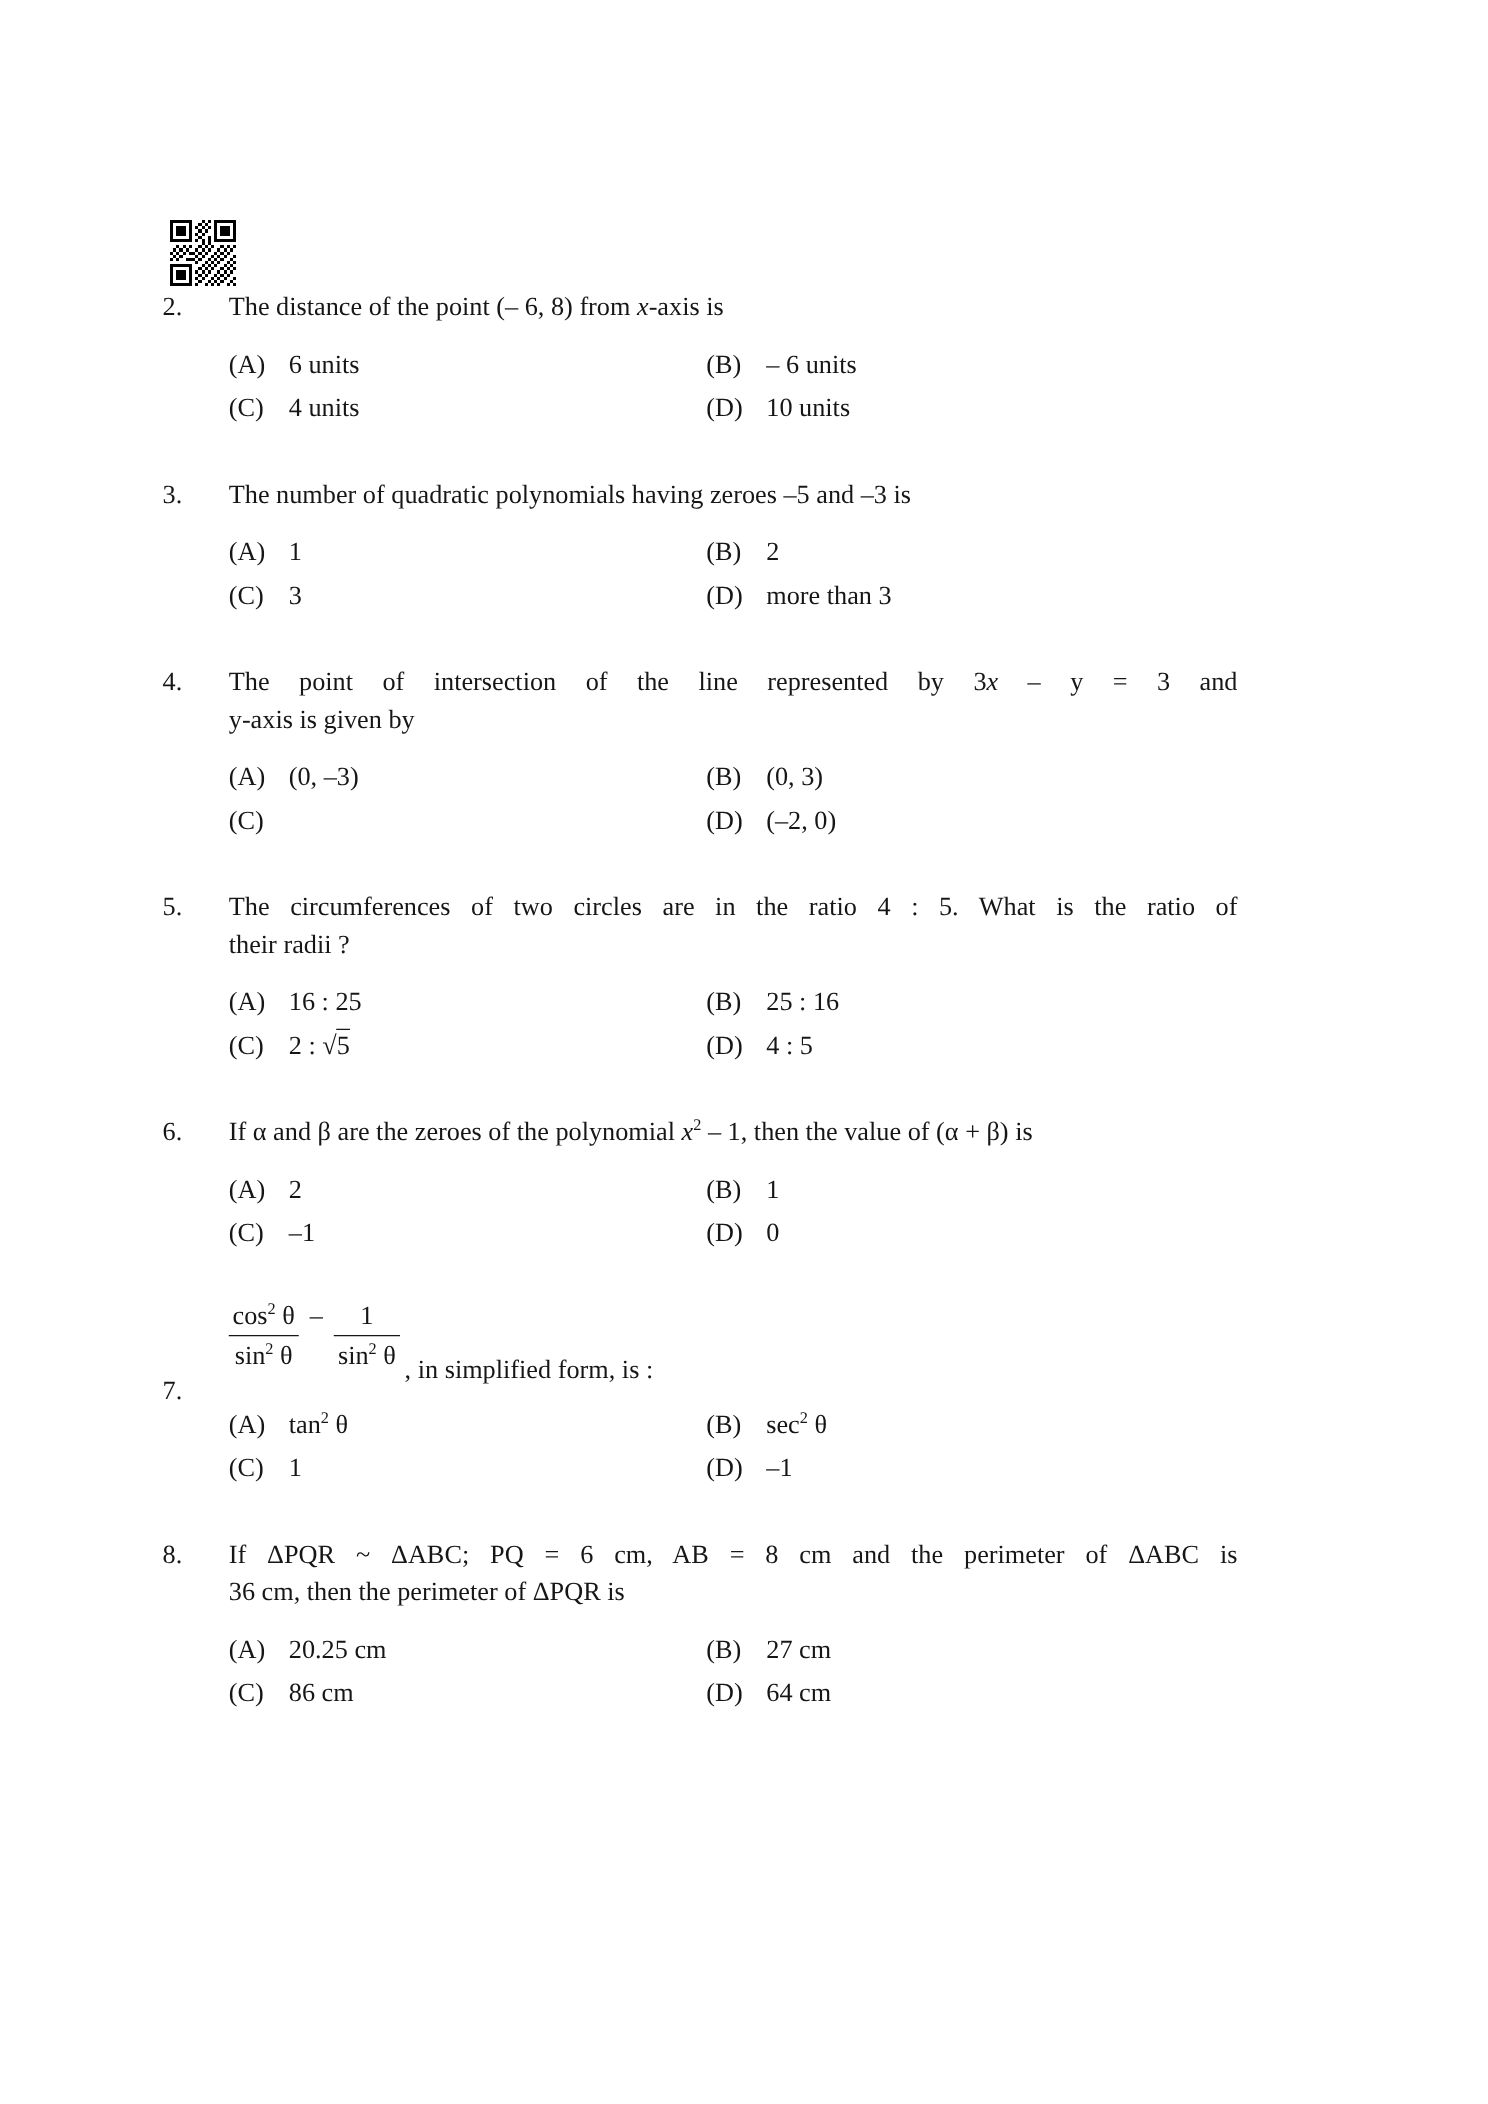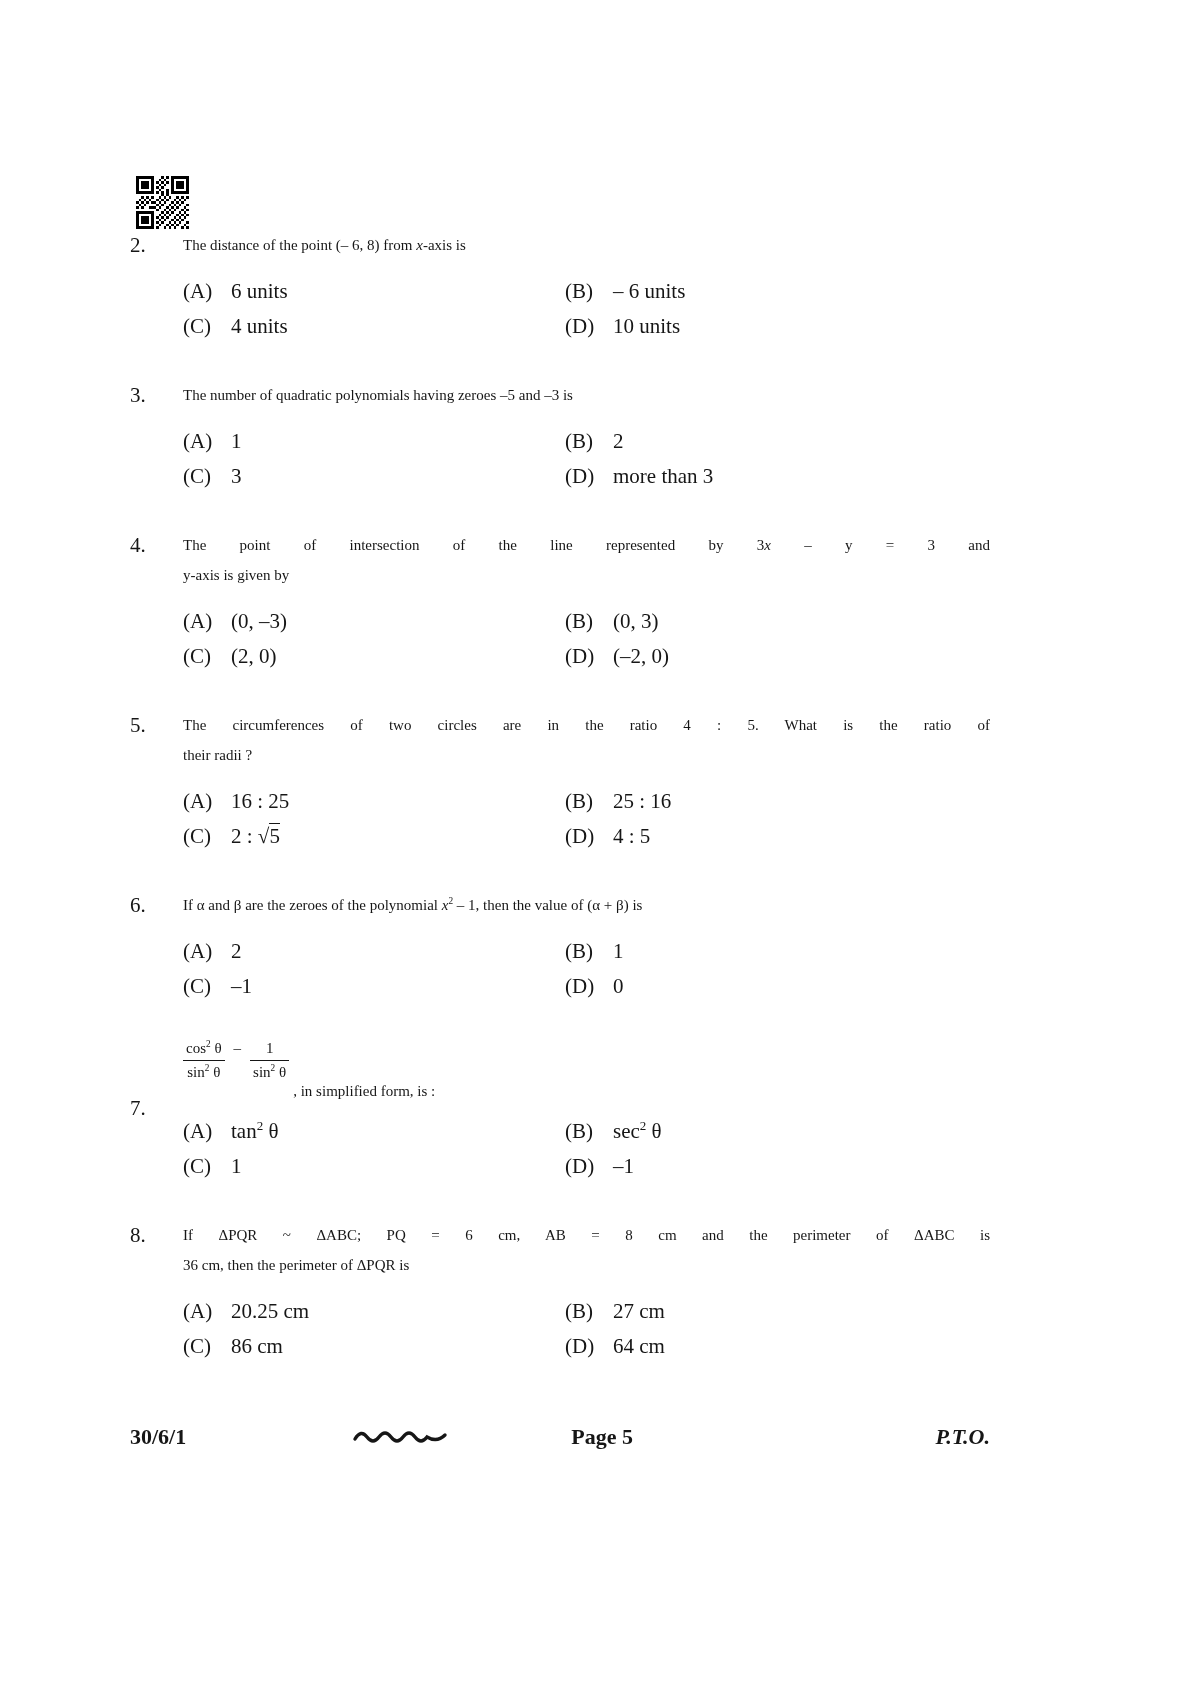--- a/index.html
+++ b/index.html
@@ -16,21 +16,21 @@
     position: relative;
     width: 1190px; height: 1683px;
     padding: 176px 200px 0 130px;
   }
   #qr-wrap { width: 53px; height: 53px; margin-left: 6px; margin-bottom: 1px; }
   #qr-wrap svg { display: block; width: 53px; height: 53px; shape-rendering: crispEdges; }
 
   .question { display: flex; margin-bottom: 36px; }
   .qnum { width: 53px; flex: none; font-size: 21px; line-height: 30px; }
   .qbody { flex: 1; min-width: 0; }
-  .qline { font-size: 15px; line-height: 30px; }
+  .qline { font-size: 21px; line-height: 30px; }
   .qline.just { text-align: justify; text-align-last: justify; }
   .qline i { font-style: italic; }
   sup { font-size: 0.62em; line-height: 0; vertical-align: super; }
 
   .opts { margin-top: 14px; display: grid; grid-template-columns: 382px 1fr; }
   .opt { display: flex; font-size: 21px; line-height: 35px; }
   .olabel { width: 48px; flex: none; }
   .otext { flex: 1; }
 
   
@@ -259,21 +259,20 @@
     <span class="otext" data-name="option-text">(0, –3)</span>
   </div>
 
   <div class="opt" data-name="answer-option">
     <span class="olabel" data-name="option-letter">(B)</span>
     <span class="otext" data-name="option-text">(0, 3)</span>
   </div>
 
   <div class="opt" data-name="answer-option">
     <span class="olabel" data-name="option-letter">(C)</span>
-    <span class="otext" data-name="option-text">(2, 0)</span>
   </div>
 
   <div class="opt" data-name="answer-option">
     <span class="olabel" data-name="option-letter">(D)</span>
     <span class="otext" data-name="option-text">(–2, 0)</span>
   </div>
 </div>
     </div>
   </section>
 
@@ -406,23 +405,13 @@
 
   <div class="opt" data-name="answer-option">
     <span class="olabel" data-name="option-letter">(D)</span>
     <span class="otext" data-name="option-text">64 cm</span>
   </div>
 </div>
     </div>
   </section>
 </div>
 
-  <div id="footer" data-name="page-footer">
-    <span id="f-code" data-name="paper-code">30/6/1</span>
-    <span id="f-squiggle" data-name="wave-squiggle-icon">
-      <svg width="100" height="20" viewBox="0 0 100 20" xmlns="http://www.w3.org/2000/svg">
-        <path d="M4,12 Q10,2 16,10 T28,10 T40,10 T52,10 T64,10 T76,10 Q86,16 94,8" fill="none" stroke="#161616" stroke-width="3.4" stroke-linecap="round"></path>
-      </svg>
-    </span>
-    <span id="f-page" data-name="page-number-label">Page 5</span>
-    <span id="f-pto" data-name="pto-label">P.T.O.</span>
-  </div>
 </div>
 
 </body></html>

